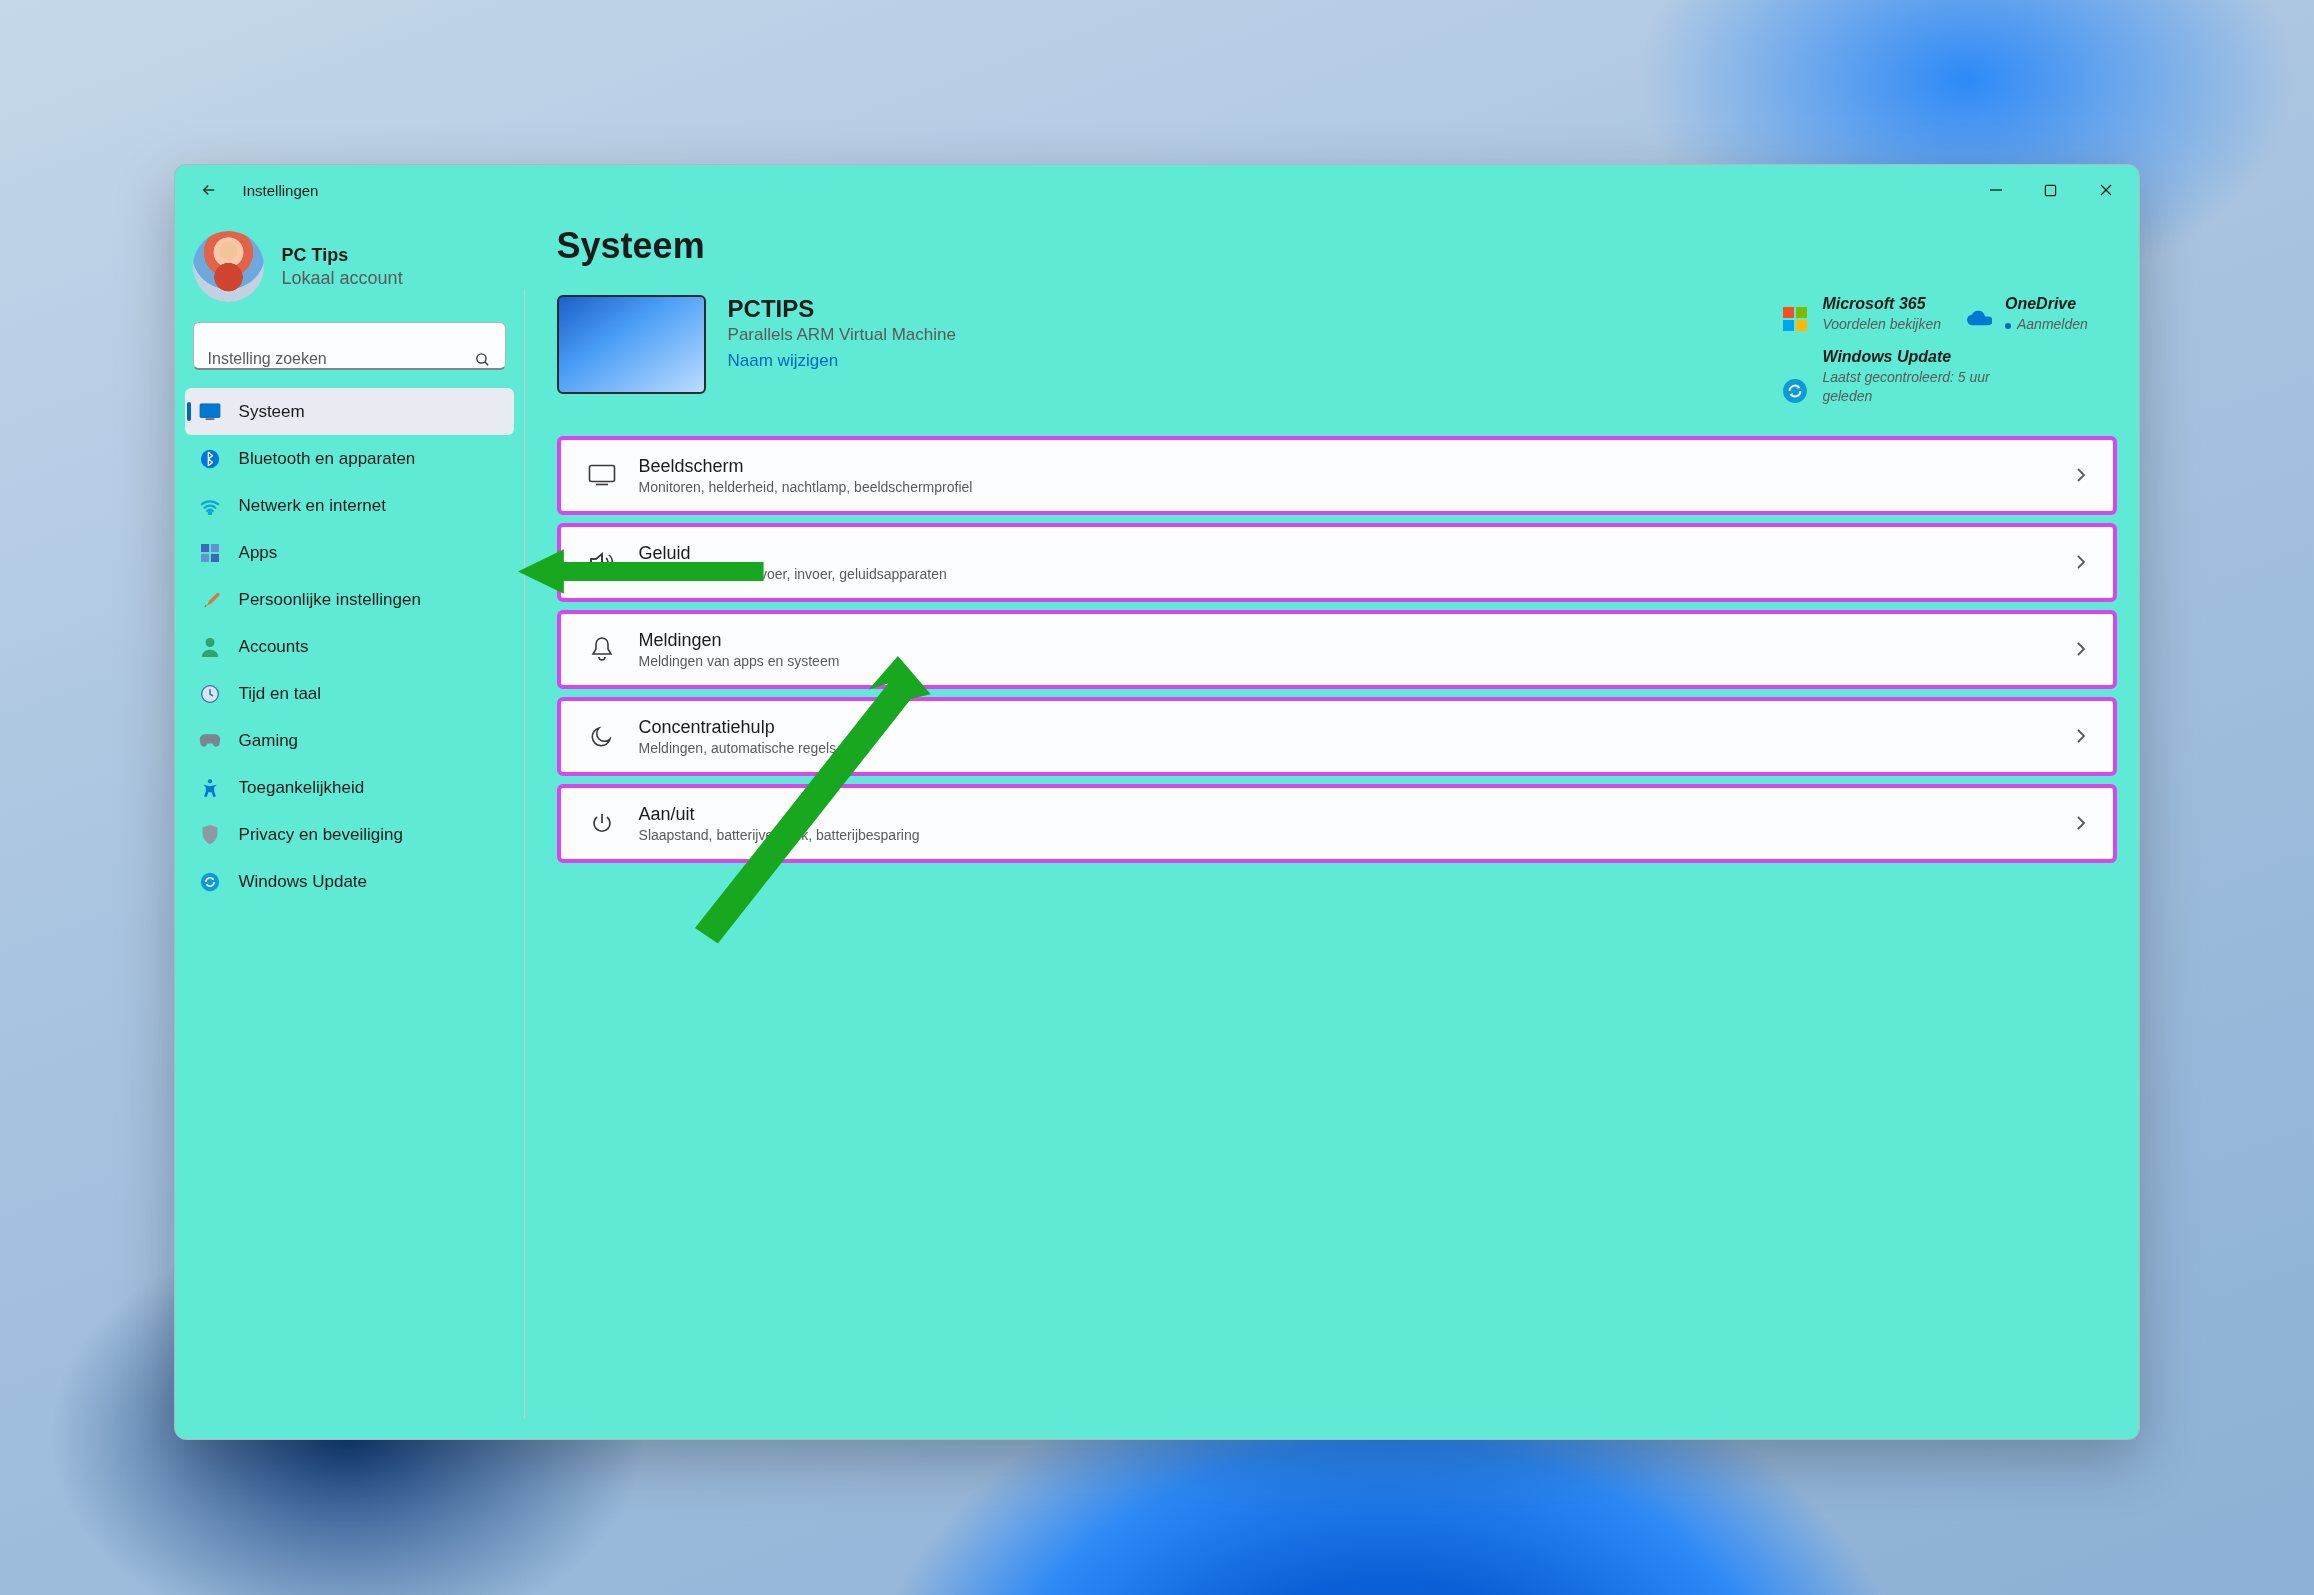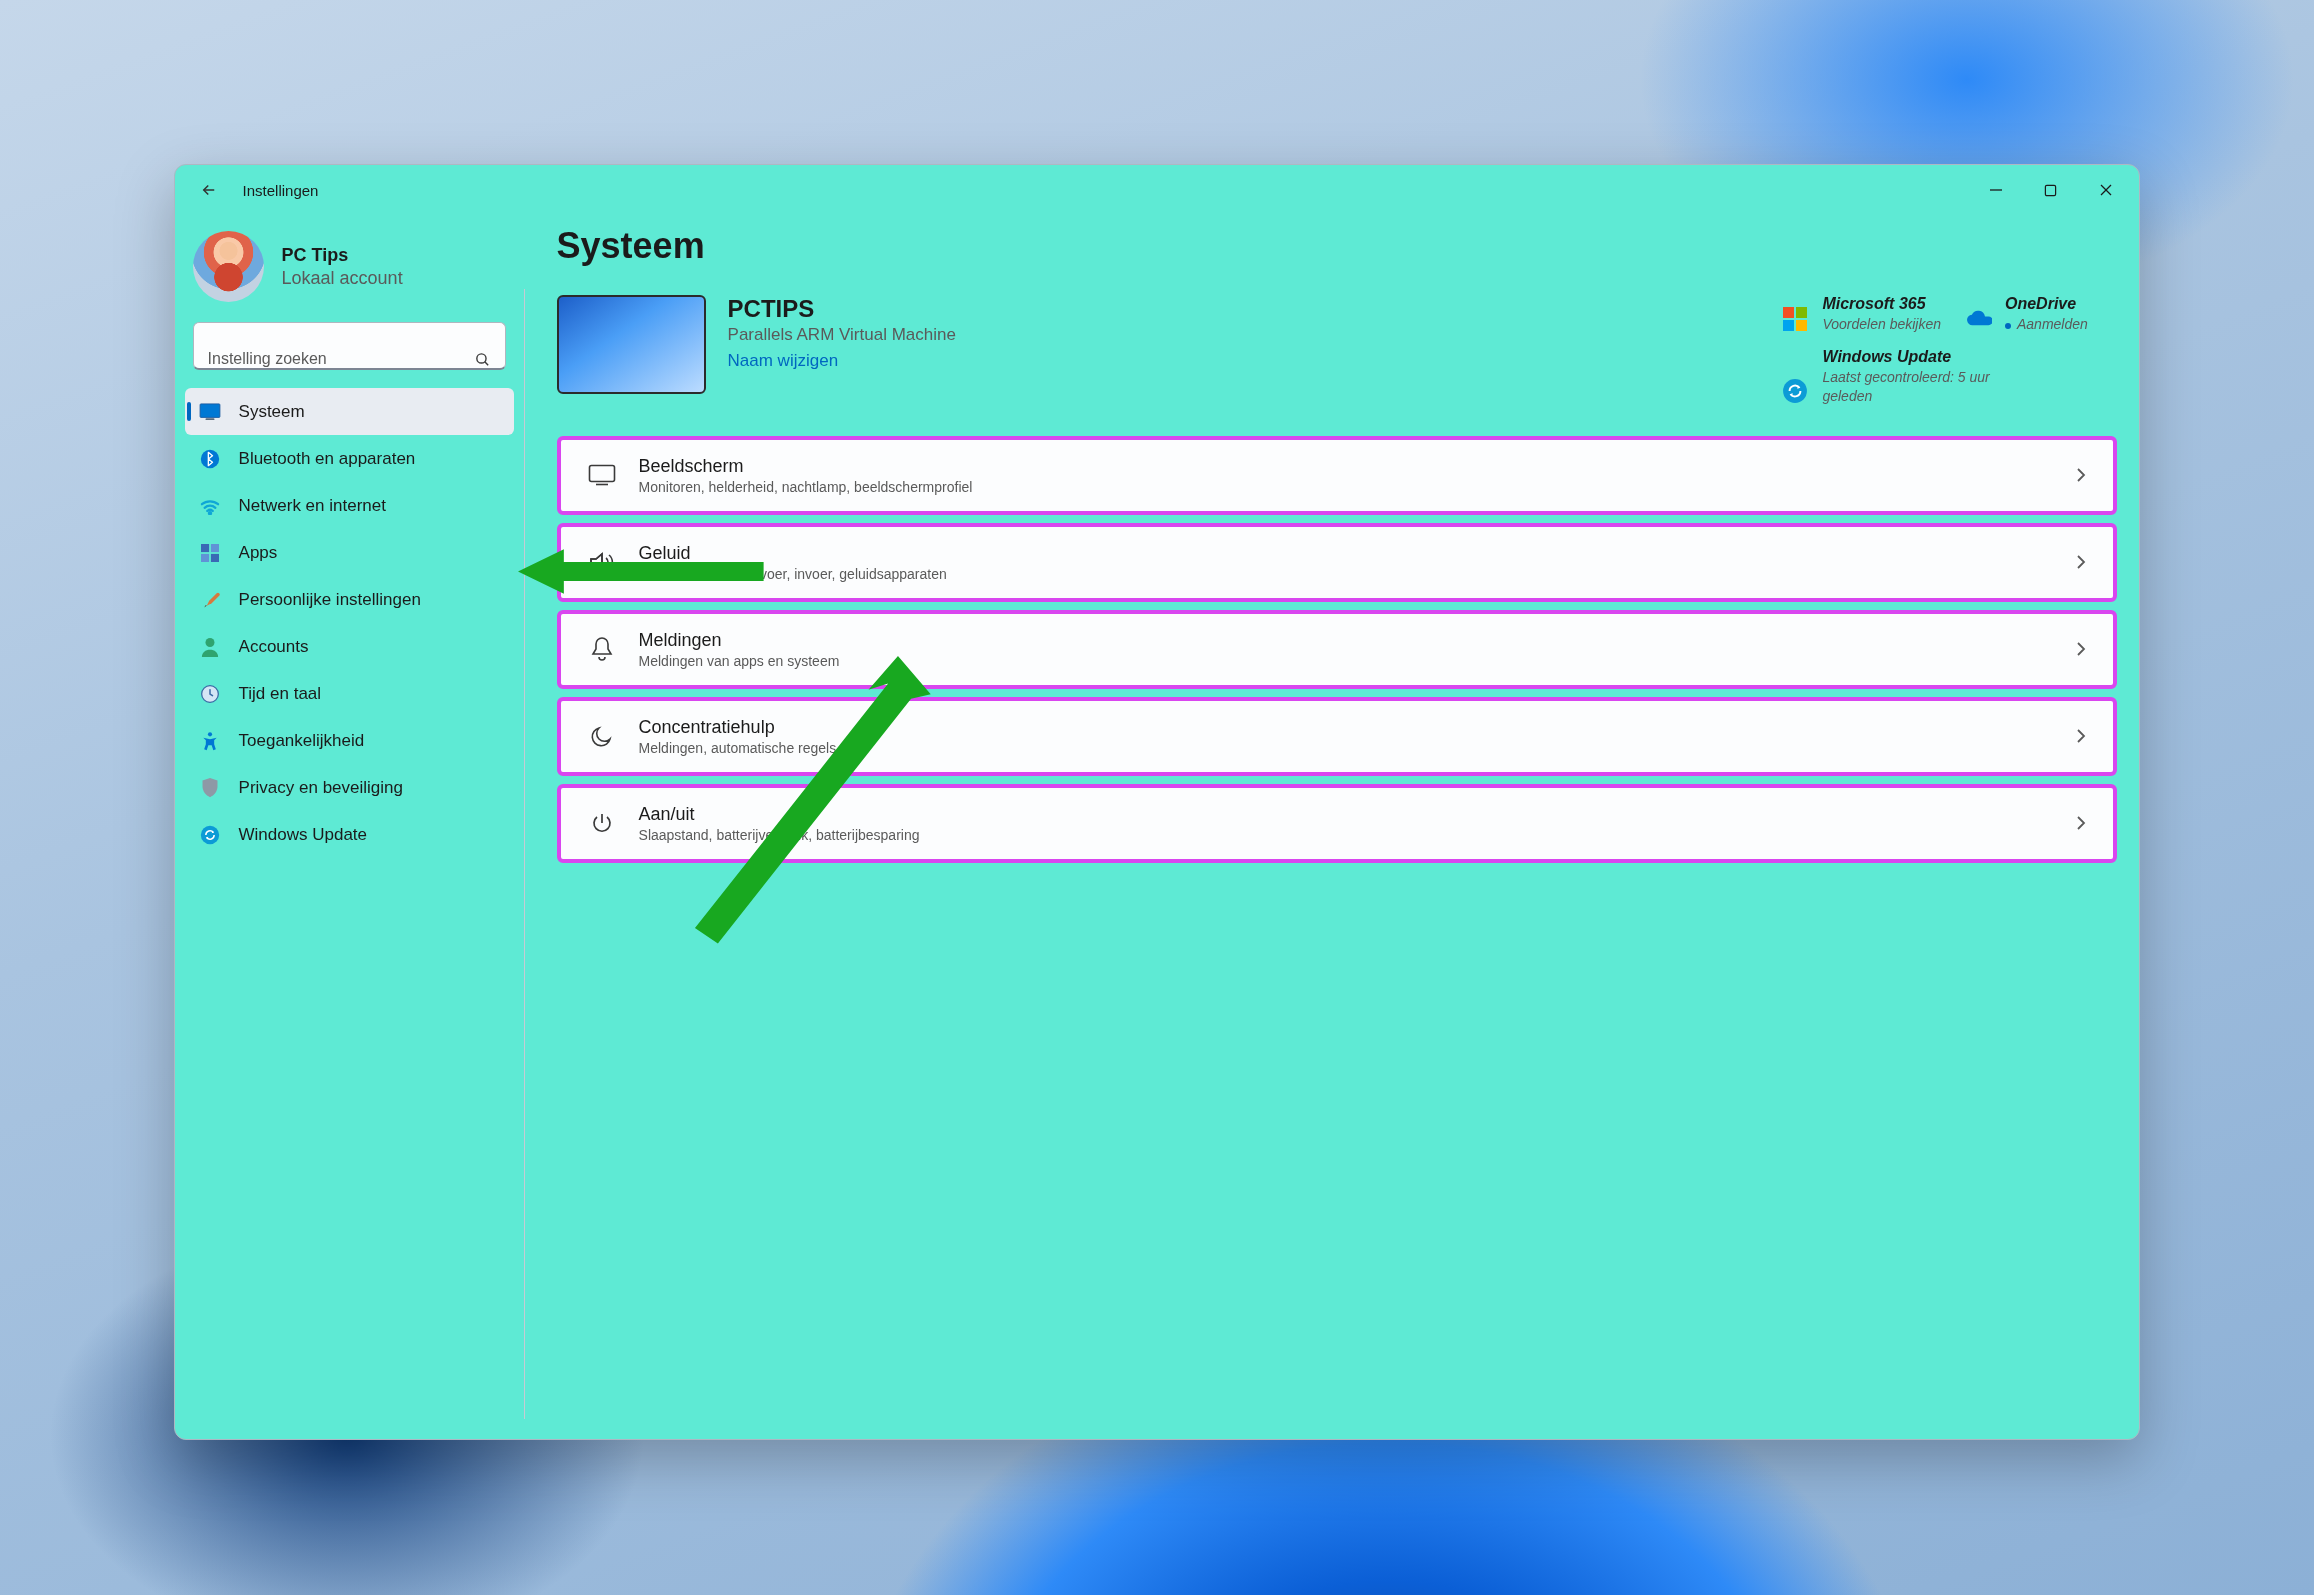--- a/index.html
+++ b/index.html
@@ -354,20 +354,28 @@
           <span class="nav-label">Accounts</span>
         </div>
         <div class="nav-item">
           <span class="nav-icon">
             <svg width="20" height="20" viewBox="0 0 24 24">
                 <circle cx="12" cy="12" r="10" fill="#d4e6f5" stroke="#3a6aa5" stroke-width="1.5"></circle>
                 <path d="M12 7v5l3 2" stroke="#3a6aa5" stroke-width="1.8" fill="none" stroke-linecap="round"></path>
               </svg>
           </span>
           <span class="nav-label">Tijd en taal</span>
+        </div>
+        <div class="nav-item">
+          <span class="nav-icon">
+            <svg width="22" height="16" viewBox="0 0 26 18" fill="#7a8592">
+                <path d="M7 1h12a6 6 0 0 1 6 7l-1 5a4 4 0 0 1-7 1l-1-2h-6l-1 2a4 4 0 0 1-7-1l-1-5a6 6 0 0 1 6-7z"></path>
+              </svg>
+          </span>
+          <span class="nav-label">Gaming</span>
         </div>
         <div class="nav-item">
           <span class="nav-icon">
             <svg width="20" height="20" viewBox="0 0 24 24" fill="#0078d4">
                 <circle cx="12" cy="4" r="2.5"></circle>
                 <path d="M4 8l8 2 8-2-3 3v5l2 6-3 1-2-6h-4l-2 6-3-1 2-6v-5z"></path>
               </svg>
           </span>
           <span class="nav-label">Toegankelijkheid</span>
         </div>

